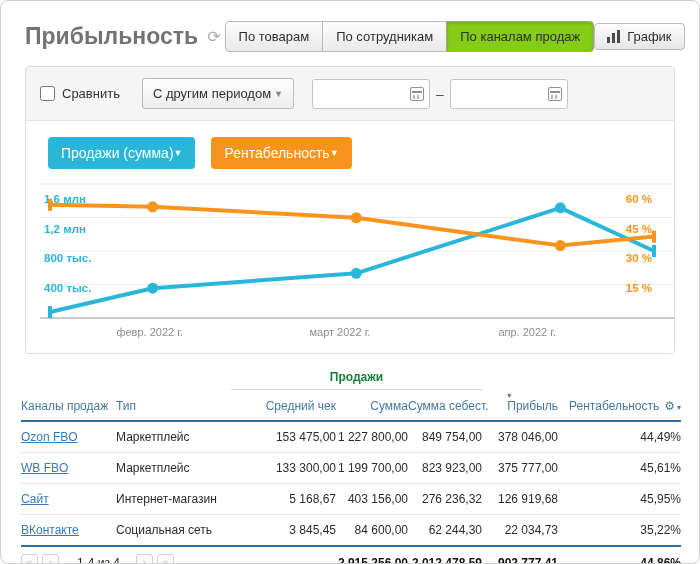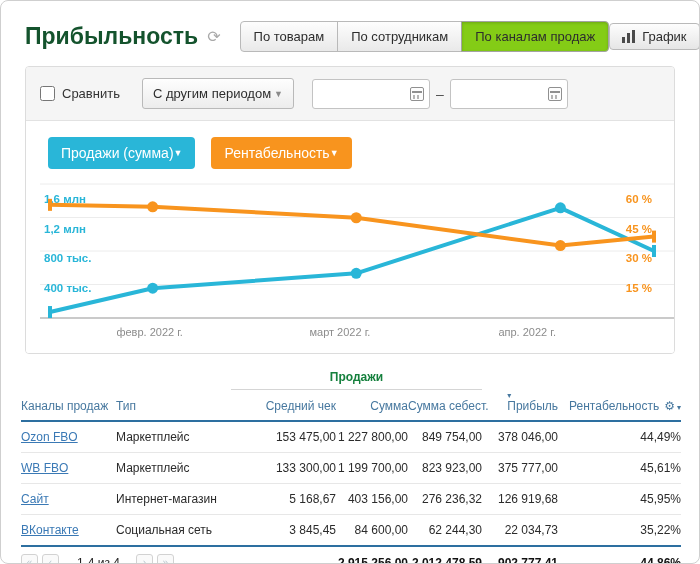--- a/index.html
+++ b/index.html
@@ -3,23 +3,23 @@
 <meta charset="utf-8">
 <style>
   * { margin:0; padding:0; box-sizing:border-box; }
   html,body { background:#fff; }
   body { font-family:"Liberation Sans","DejaVu Sans",sans-serif; color:#222; }
   .window { width:700px; height:564px; background:#fff; border:1px solid #cfcfcf;
             border-radius:8px; overflow:hidden; position:relative; }
 
   
   .header { display:flex; align-items:center; padding:20px 16px 14px 24px; }
-  .page-title { font-size:23px; font-weight:bold; color:#14532d; }
+  .page-title { font-size:23px; font-weight:bold; color:#737373; }
   .refresh { margin-left:9px; color:#a9a9a9; font-size:16px; line-height:1; cursor:pointer; }
-  .tabs { display:flex; margin-left:19px; }
+  .tabs { display:flex; margin-left:4px; }
   .tab { font-size:13px; color:#2d2d2d; padding:7px 13px; border:1px solid #b9b9b9;
          background:linear-gradient(#fdfdfd,#e9e9e9); margin-left:-1px; cursor:pointer; white-space:nowrap; }
   .tab:first-child { border-radius:4px 0 0 4px; margin-left:0; }
   .tab:last-child { border-radius:0 4px 4px 0; }
   .tab.active { background:#84cc16; box-shadow:inset 0 1px 3px rgba(0,0,0,.18); border-color:#a3a3a3; }
   .chart-btn { margin-left:auto; display:flex; align-items:center; gap:7px; font-size:13px; color:#2d2d2d;
                padding:5px 12px; border:1px solid #b9b9b9; border-radius:4px;
                background:linear-gradient(#fdfdfd,#e6e6e6); cursor:pointer; }
   .bars { display:flex; align-items:flex-end; gap:2px; height:13px; }
   .bars i { display:block; width:3px; background:#4a4a4a; }

